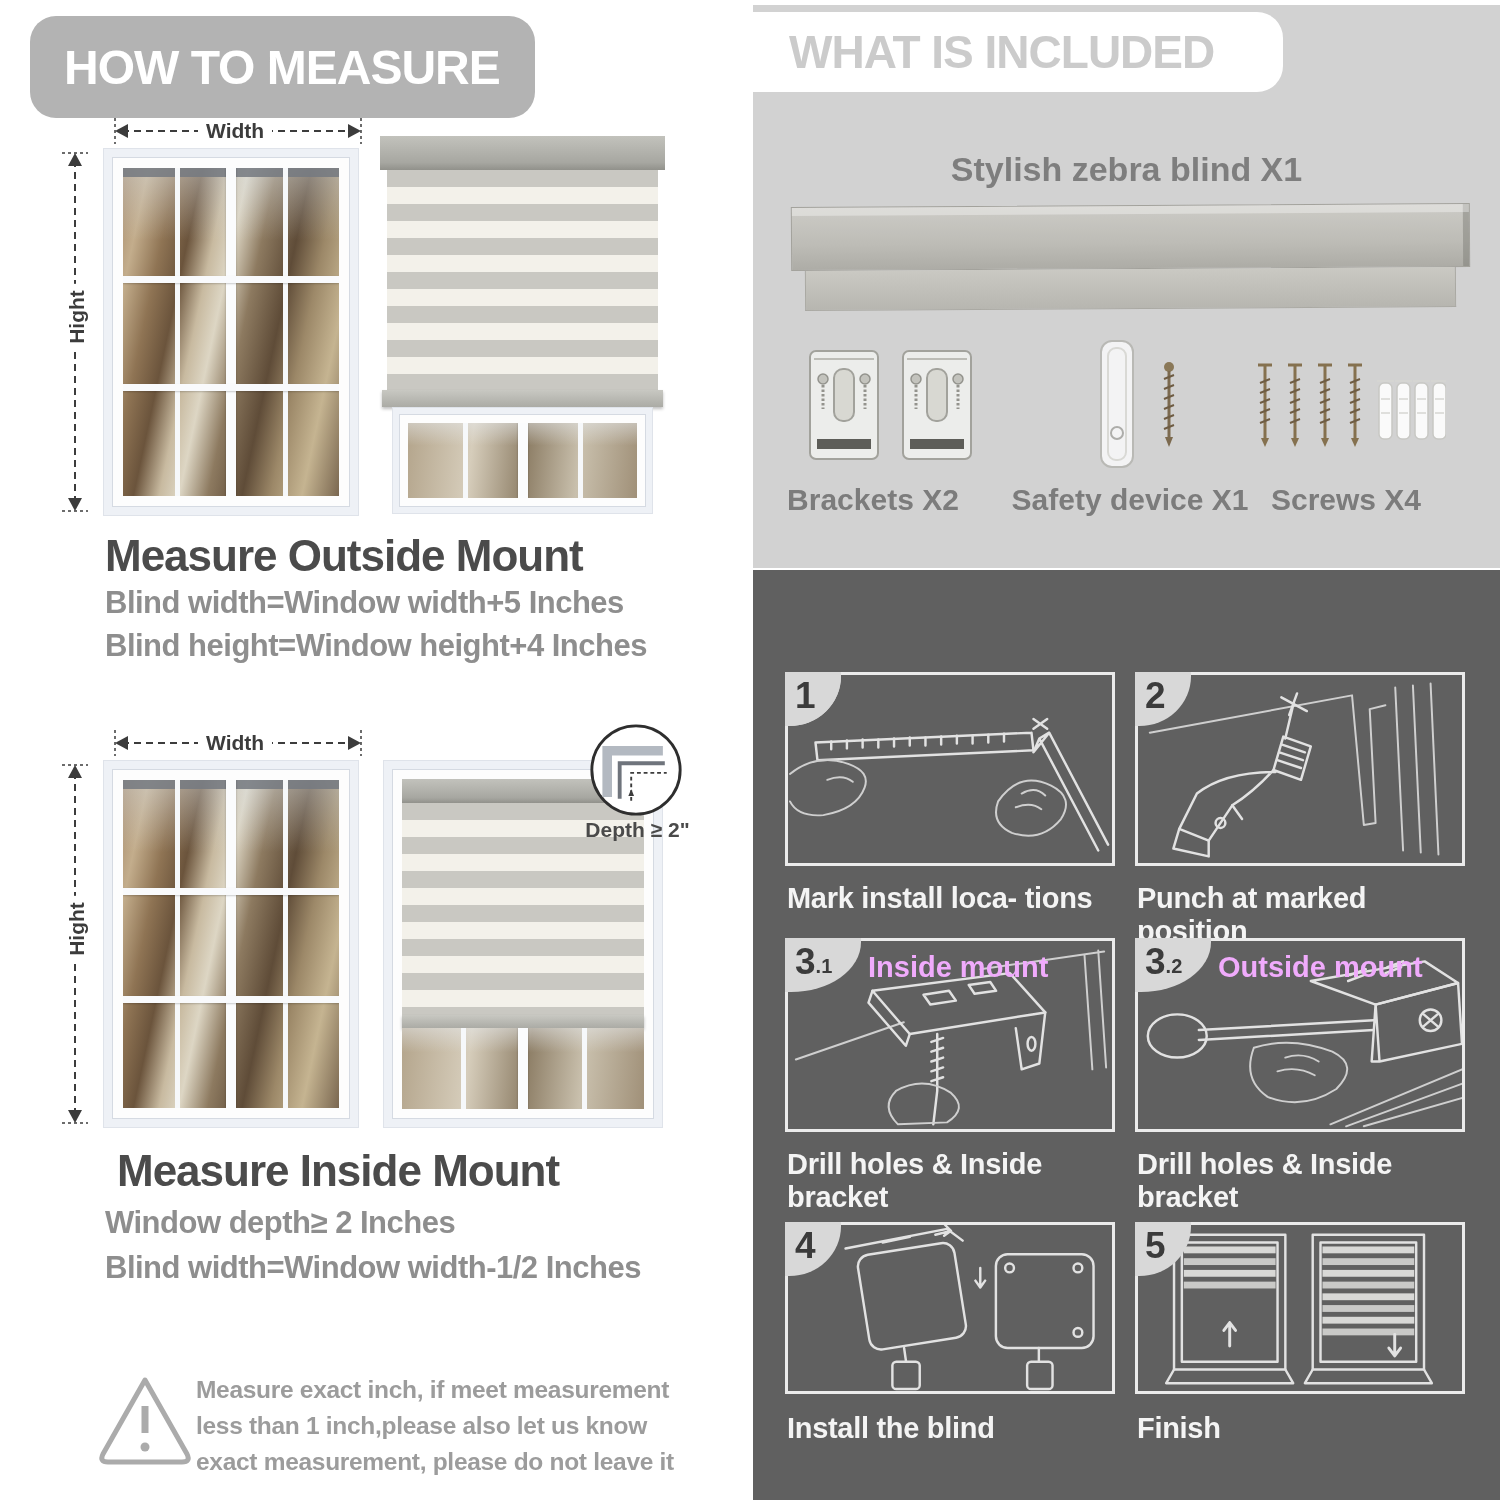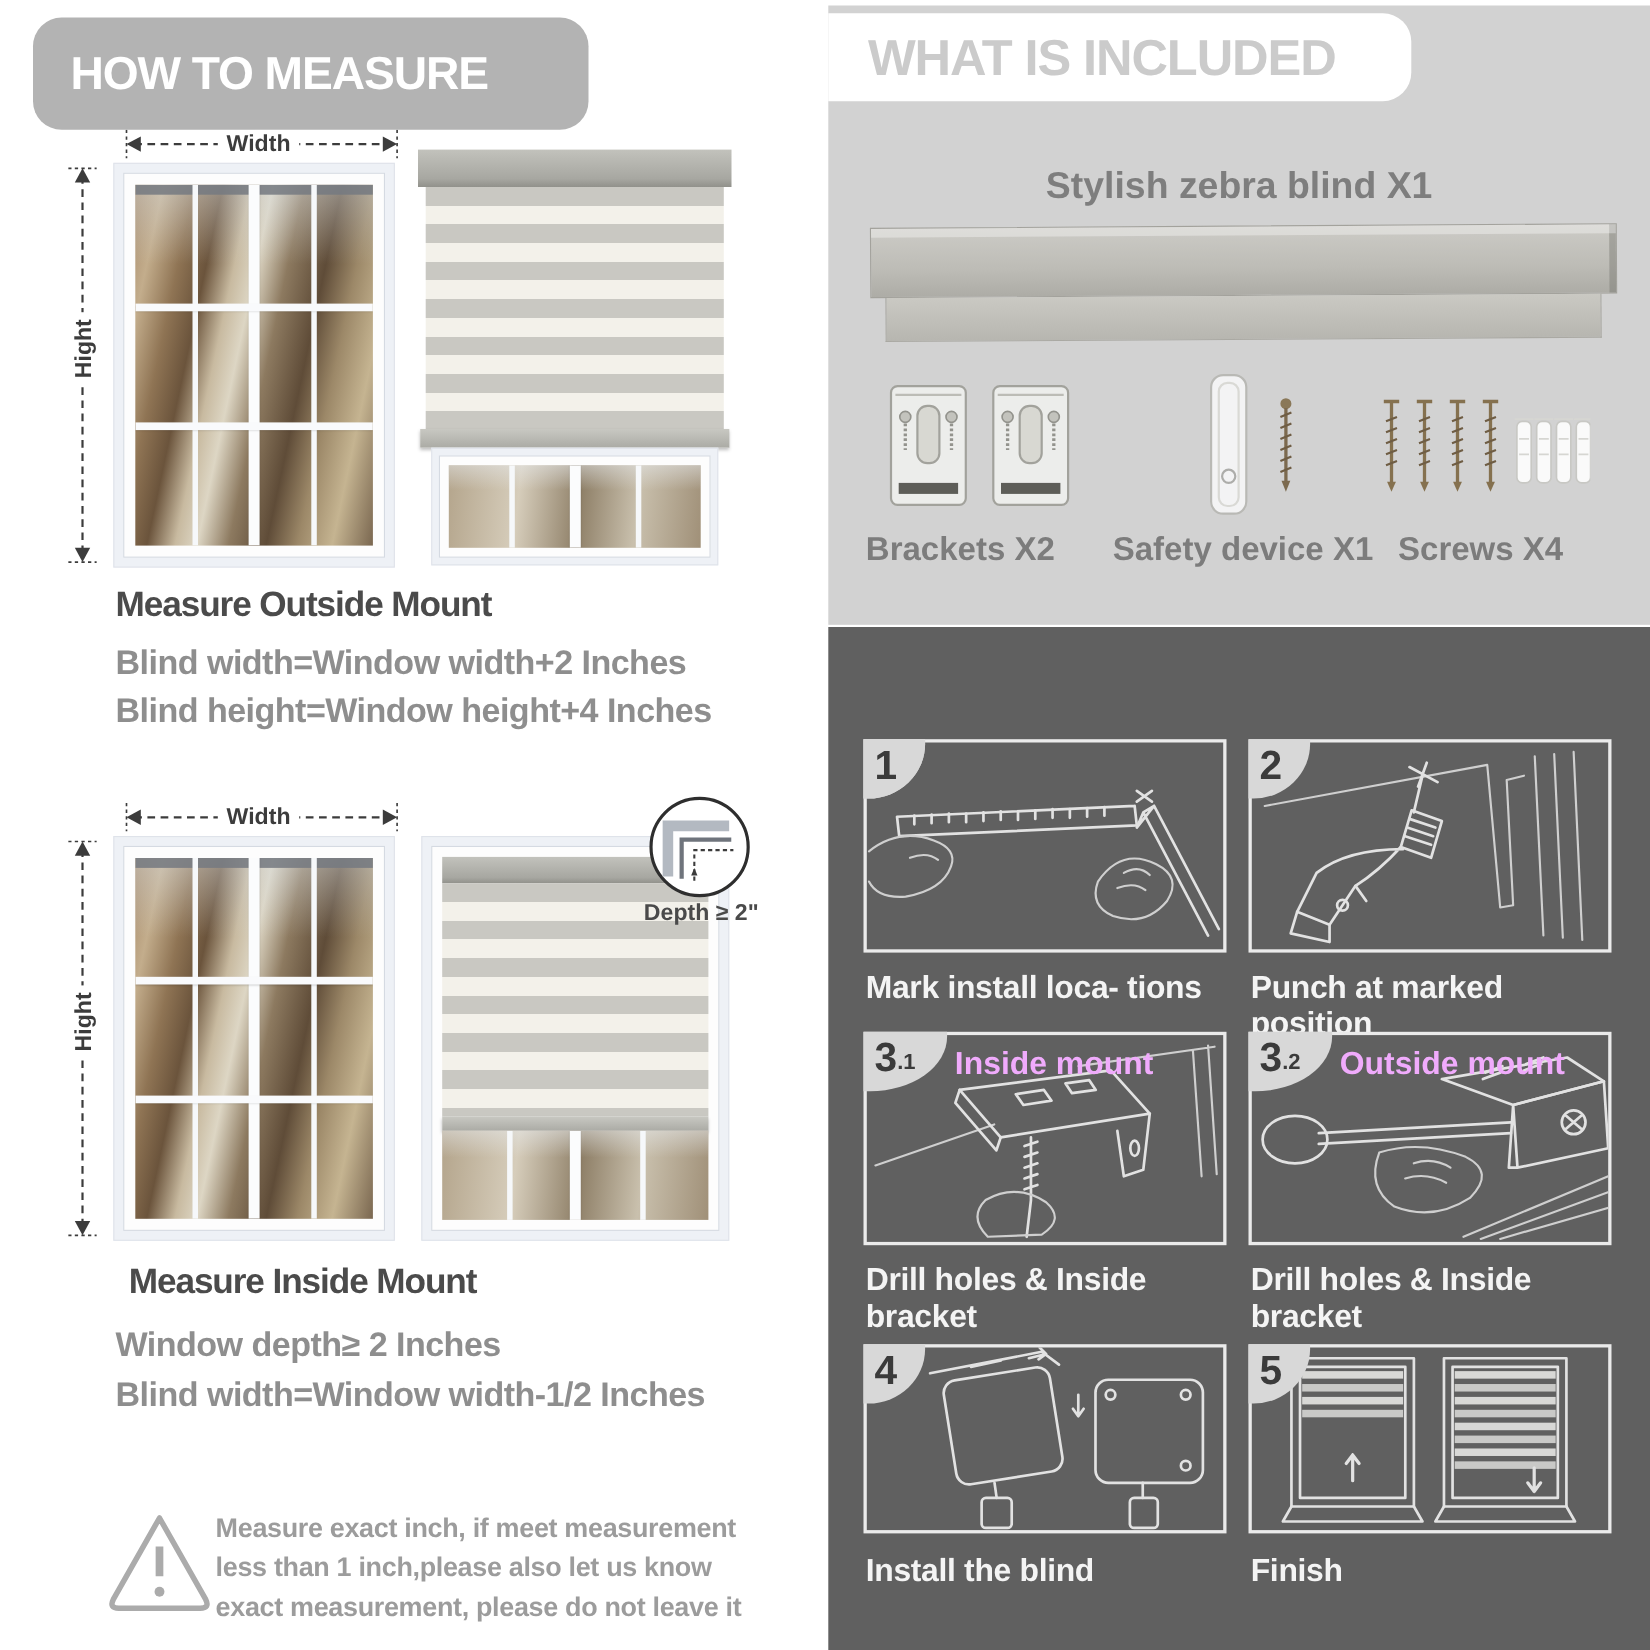--- a/index.html
+++ b/index.html
@@ -3,23 +3,23 @@
 <meta charset="utf-8">
 <style>
   * { box-sizing: border-box; margin: 0; padding: 0; }
   html,body { width:1500px; height:1500px; background:#ffffff; font-family:"Liberation Sans", sans-serif; }
   #canvas { position:relative; width:1500px; height:1500px; overflow:hidden; background:#ffffff; }
   .abs { position:absolute; }
 
   
   .title-box-left { left:30px; top:16px; width:505px; height:102px; background:#b3b3b3; border-radius:26px;
     display:flex; align-items:center; padding-left:34px; }
-  .title-box-left span { color:#ffffff; font-size:42px; font-weight:700; letter-spacing:-1px; }
-
-  .h2-dark { color:#4b4b4b; font-size:32px; font-weight:700; letter-spacing:-1px; }
+  .title-box-left span { color:#ffffff; font-size:48px; font-weight:700; letter-spacing:-1px; }
+
+  .h2-dark { color:#4b4b4b; font-size:44px; font-weight:700; letter-spacing:-1px; }
   .body-gray { color:#8e8e8e; font-size:31px; font-weight:700; letter-spacing:-0.5px; }
 
   
   .win { background:#eef1f6; border:1px solid #dfe3ea; padding:8px; }
   .win .frame { width:100%; height:100%; background:#fdfdfd; border:1px solid #d5dae2; padding:10px; position:relative; }
   .photo { position:absolute; inset:10px; overflow:hidden;
     background:
       linear-gradient(180deg, rgba(215,222,228,0.45) 0%, rgba(215,222,228,0) 22%),
       linear-gradient(102deg,#a78b6b 0%,#c3ad8c 9%,#8f7454 19%,#6b543c 28%,#c8baa0 37%,#ddd6c4 44%,#8d7a60 54%,#5f4c38 66%,#9c8868 76%,#c5b491 87%,#7a6750 100%);
   }
@@ -133,21 +133,21 @@
         <div class="photo photo-street" style="inset:8px;">
           <div class="vmull-l"></div>
           <div class="vmull-r"></div>
           <div class="vsash"></div>
         </div>
       </div>
     </div>
   </div>
 
   <div class="abs h2-dark" style="left:105px; top:531px;">Measure Outside Mount</div>
-  <div class="abs body-gray" style="left:105px; top:585px;">Blind width=Window width+2 Inches</div>
+  <div class="abs body-gray" style="left:105px; top:585px;">Blind width=Window width+5 Inches</div>
   <div class="abs body-gray" style="left:105px; top:628px;">Blind height=Window height+4 Inches</div>
 
   <div class="abs" style="left:112px; top:730px; width:252px; height:26px;">
     <svg width="252" height="26">
       <path d="M3,0 V26 M249,0 V26" stroke="#3c3c3c" stroke-width="1.5" stroke-dasharray="3,3" fill="none"></path>
       <path d="M10,13 H242" stroke="#3c3c3c" stroke-width="2" stroke-dasharray="7,5" fill="none"></path>
       <path d="M3,13 L16,6 L16,20 Z" fill="#3c3c3c"></path>
       <path d="M249,13 L236,6 L236,20 Z" fill="#3c3c3c"></path>
     </svg>
     <div class="dim-label" style="left:86px; top:1px;">Width</div>

